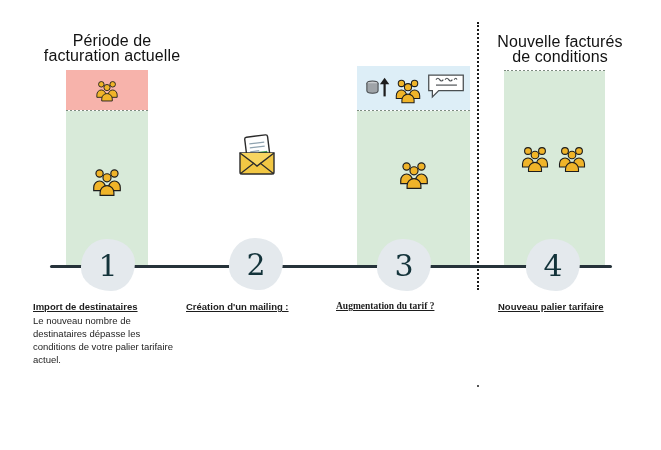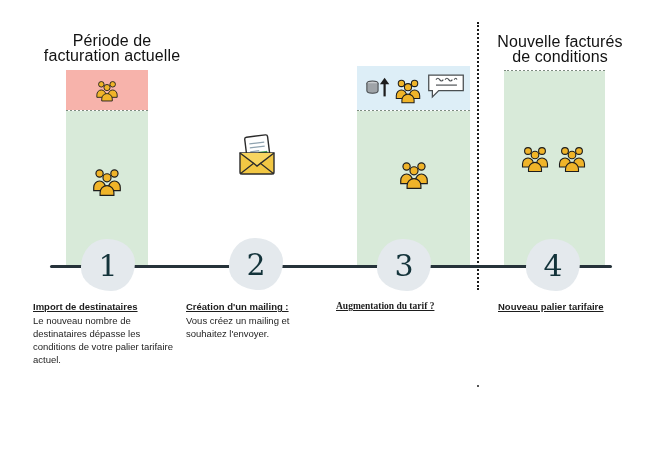--- a/index.html
+++ b/index.html
@@ -301,21 +301,20 @@
   <div class="step-badge" id="badge4">
     <span>4</span>
   </div>
 
   <div class="caption" id="cap1">
     <span class="head">Import de destinataires</span>
     <span class="body">Le nouveau nombre de destinataires dépasse les conditions de votre palier tarifaire actuel.</span>
   </div>
   <div class="caption" id="cap2">
     <span class="head">Création d'un mailing :</span>
-    <span class="body">Vous créez un mailing et souhaitez l'envoyer.</span>
   </div>
   <div class="caption" id="cap3">
     <span class="head">Augmentation du tarif ?</span>
   </div>
   <div class="caption" id="cap4">
     <span class="head">Nouveau palier tarifaire</span>
   </div>
 
   <div class="stray-dot"></div>
 

